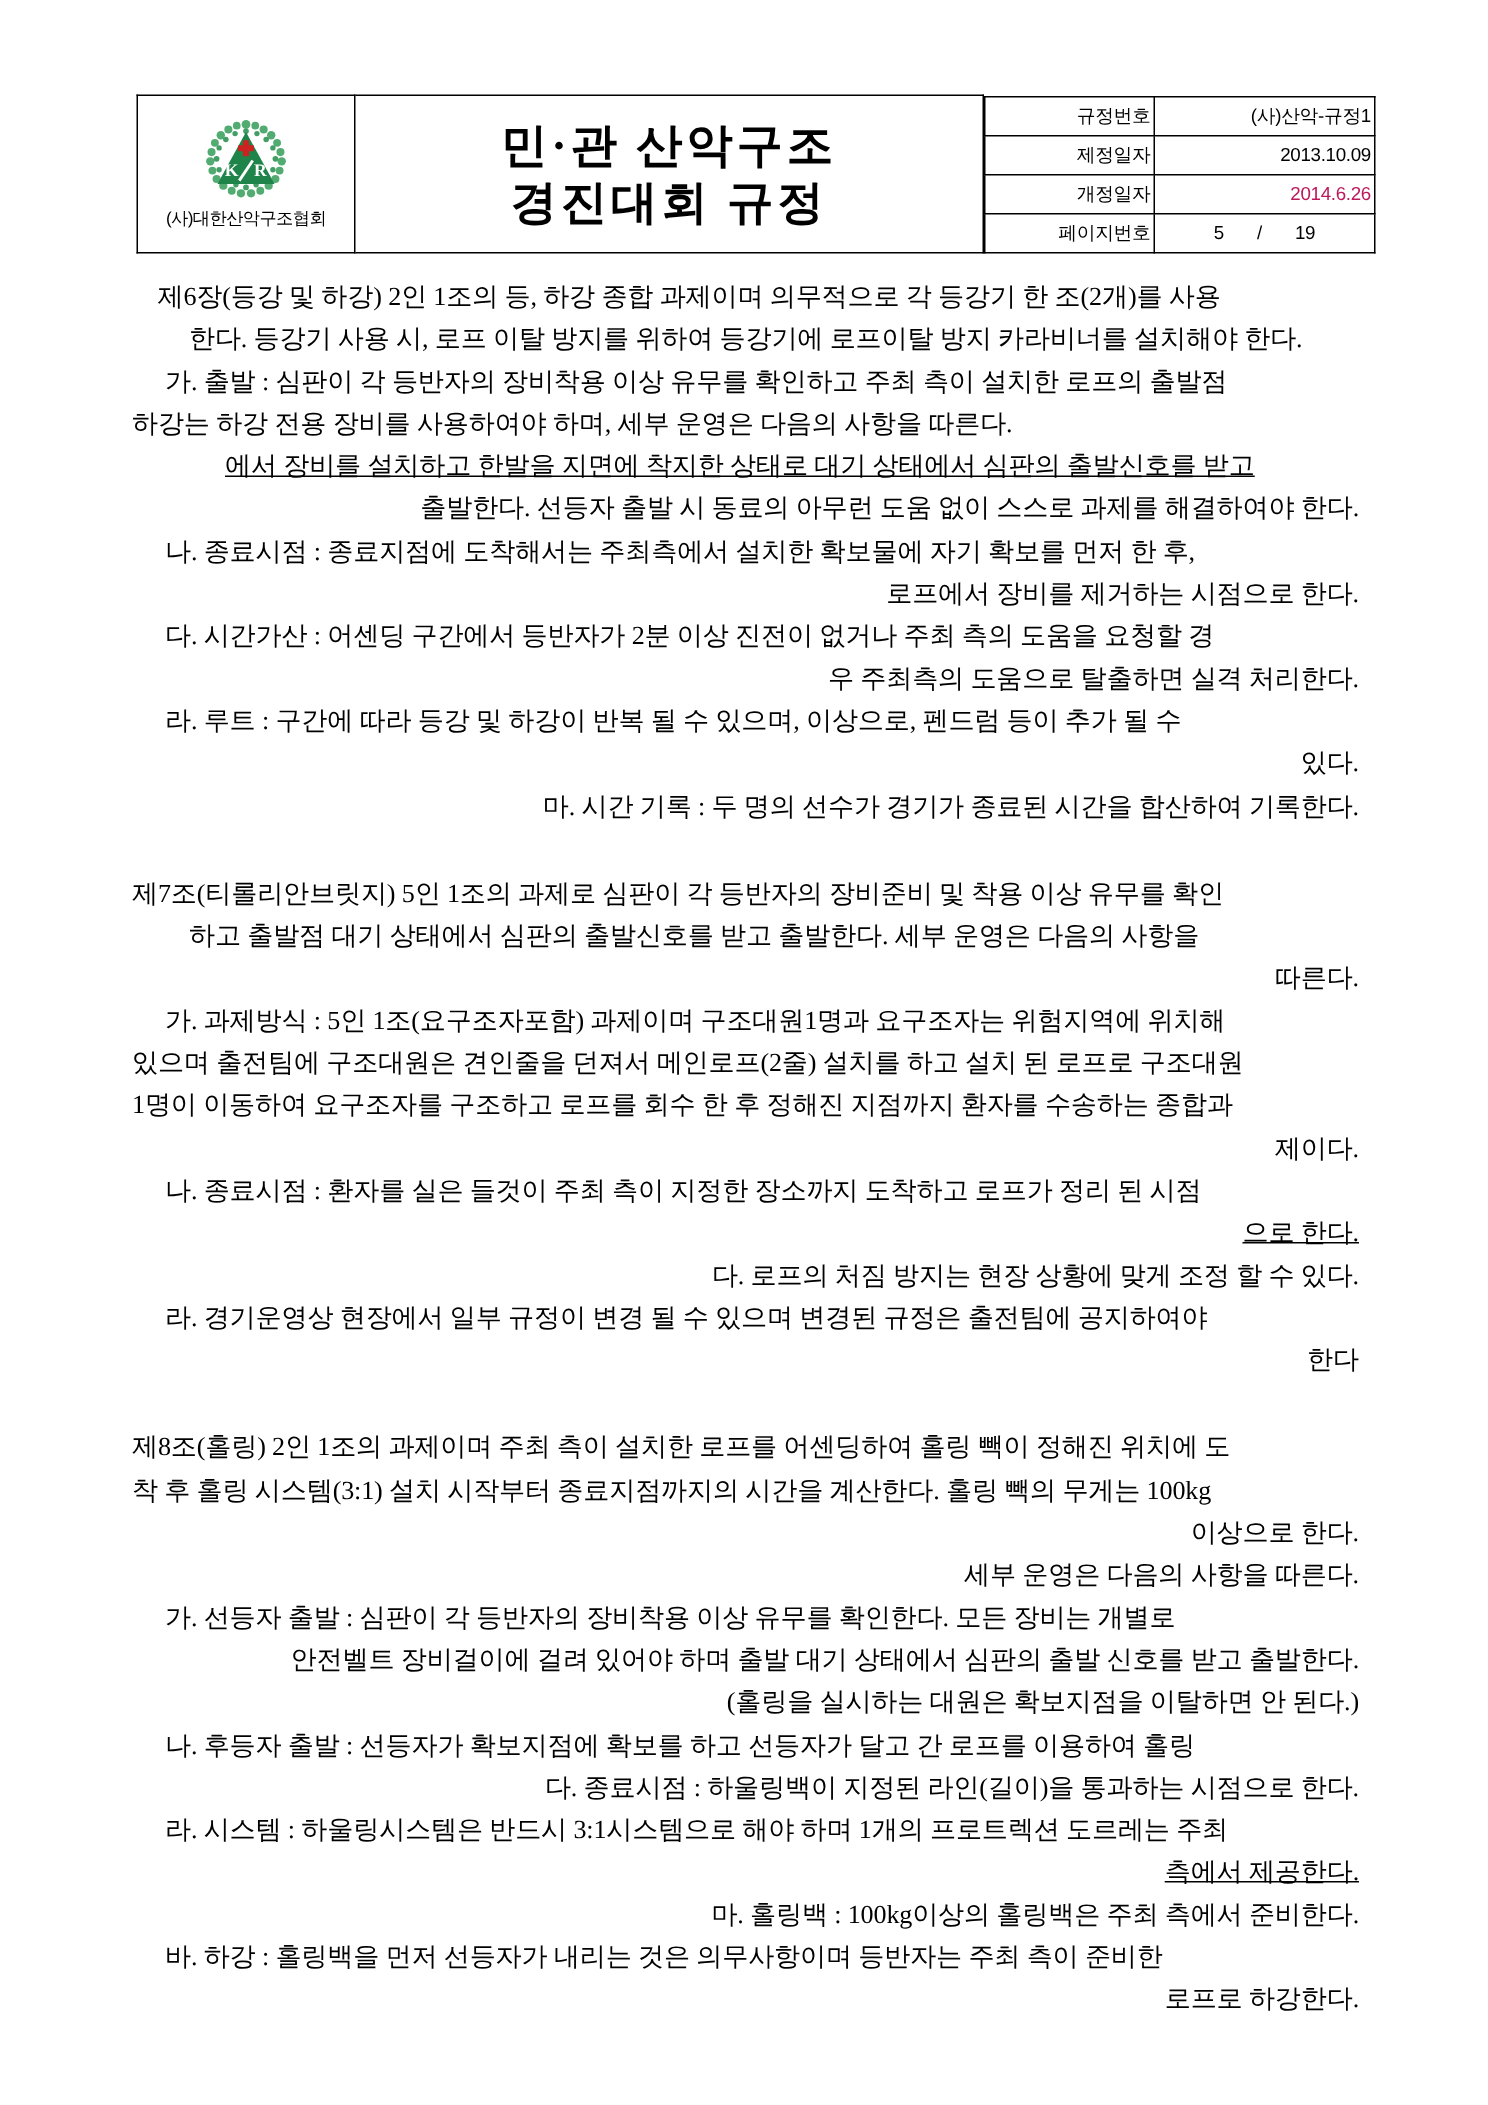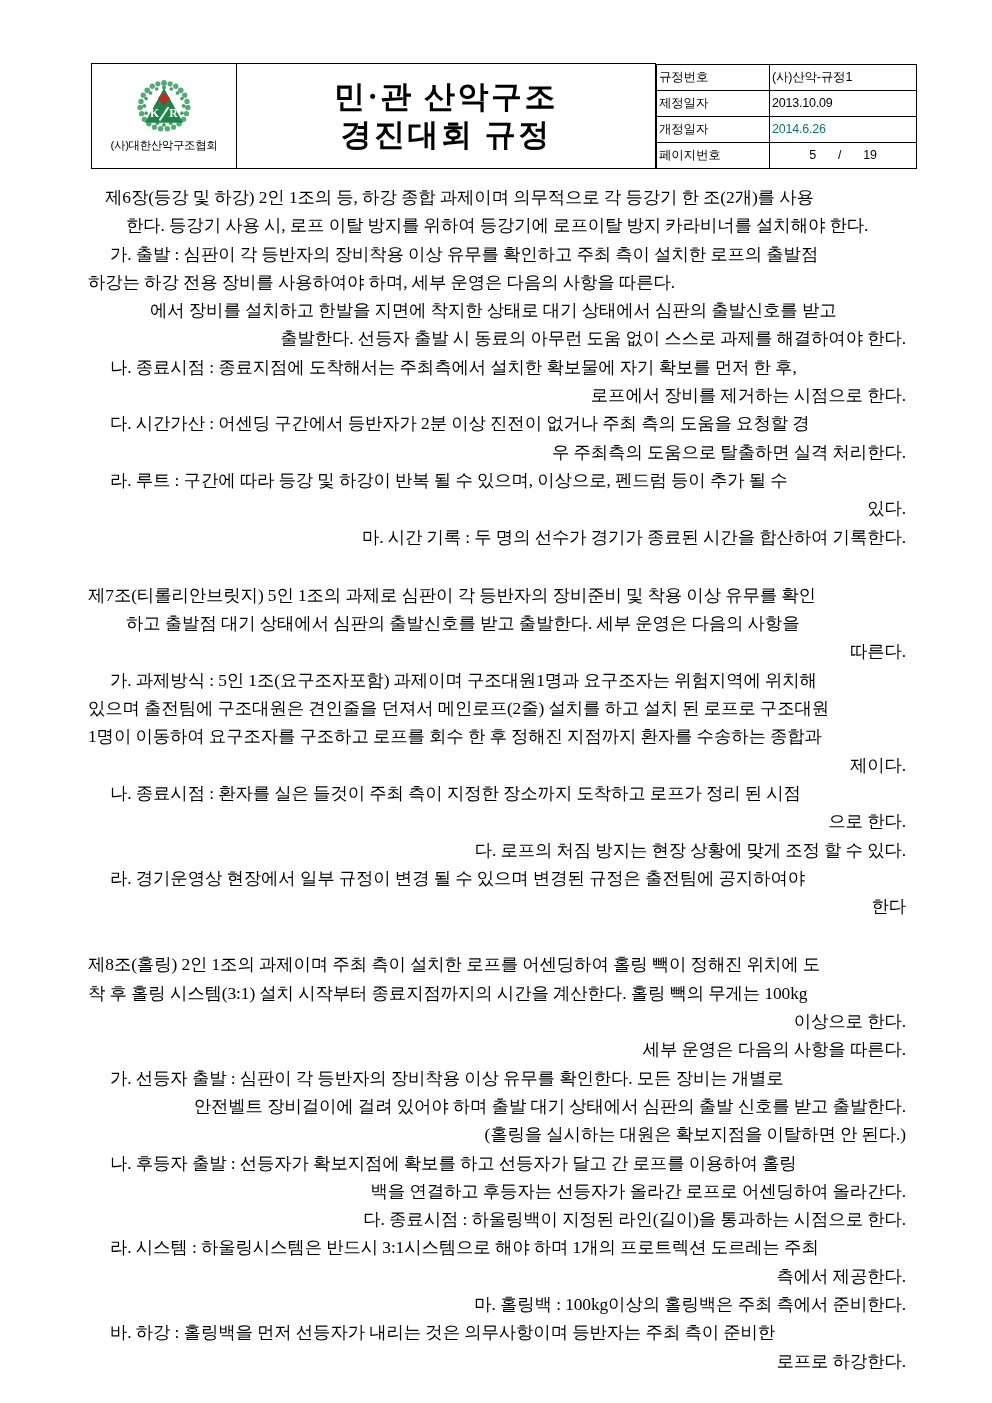--- a/index.html
+++ b/index.html
@@ -74,29 +74,29 @@
   table.meta-table {
     border-collapse: collapse;
     width: 250px;
     table-layout: fixed;
     height: 100px;
   }
   table.meta-table td {
     border: 1.5px solid #000000;
     font-family: "Liberation Sans", "DejaVu Sans", sans-serif;
     font-size: 12.5px;
-    text-align: left;
+    text-align: right;
     height: 25px;
     letter-spacing: -0.2px;
     padding: 0 2px;
     white-space: nowrap;
   }
   td.meta-label { width: 108px; }
   td.meta-value { width: 142px; }
-  .meta-rev { color: #0f766e; }
+  .meta-rev { color: #be185d; }
   .pg-line {
     display: flex;
     justify-content: center;
     align-items: center;
     gap: 22px;
   }
 
   
   .body-text {
     position: absolute;
@@ -114,21 +114,21 @@
   .p-ind1  { text-indent: 17px; }
   .gap-md  { height: 30px; }
 
   
   .item {
     margin: 0;
     text-indent: 22px;
   }
   .cont-1 { margin: 0; text-indent: 0; padding-left: 0; }
   .cont-2 { margin: 0; text-indent: 0; padding-left: 38px; }
-  .cont-3 { margin: 0; text-indent: 0; padding-left: 62px; }
+  .cont-3 { margin: 0; text-indent: 0; padding-left: 62px; text-decoration: underline; }
   .cont-4 { margin: 0; text-indent: 0; padding-left: 86px; }
   .noj { text-align: right; }
   .paren { margin: 0; text-indent: 40px; }
 </style>
 </head>
 <body>
 
 <div class="page">
 
   <div class="header-wrap">
@@ -290,21 +290,20 @@
       <p class="para cont-1">착 후 홀링 시스템(3:1) 설치 시작부터 종료지점까지의 시간을 계산한다. 홀링 빽의 무게는 100kg</p>
       <p class="para cont-1 noj">이상으로 한다.</p>
       <p class="para cont-1 noj">세부 운영은 다음의 사항을 따른다.</p>
 
       <p class="para item">가. 선등자 출발 : 심판이 각 등반자의 장비착용 이상 유무를 확인한다. 모든 장비는  개별로</p>
       <p class="para cont-1 noj">안전벨트 장비걸이에 걸려 있어야 하며 출발 대기 상태에서 심판의 출발 신호를 받고 출발한다.</p>
 
       <p class="para paren noj">(홀링을 실시하는 대원은 확보지점을 이탈하면 안 된다.)</p>
 
       <p class="para item">나. 후등자 출발 : 선등자가 확보지점에 확보를 하고 선등자가 달고 간 로프를 이용하여 홀링</p>
-      <p class="para cont-4 noj">백을 연결하고 후등자는 선등자가 올라간 로프로 어센딩하여 올라간다.</p>
 
       <p class="para item noj">다. 종료시점 : 하울링백이 지정된 라인(길이)을 통과하는 시점으로 한다.</p>
 
       <p class="para item">라. 시스템 : 하울링시스템은 반드시 3:1시스템으로 해야 하며 1개의 프로트렉션 도르레는 주최</p>
       <p class="para cont-3 noj">측에서 제공한다.</p>
 
       <p class="para item noj">마. 홀링백 : 100kg이상의 홀링백은 주최 측에서 준비한다.</p>
 
       <p class="para item">바. 하강 : 홀링백을 먼저 선등자가 내리는 것은 의무사항이며 등반자는 주최 측이 준비한</p>
       <p class="para cont-1 noj">로프로  하강한다.</p>

